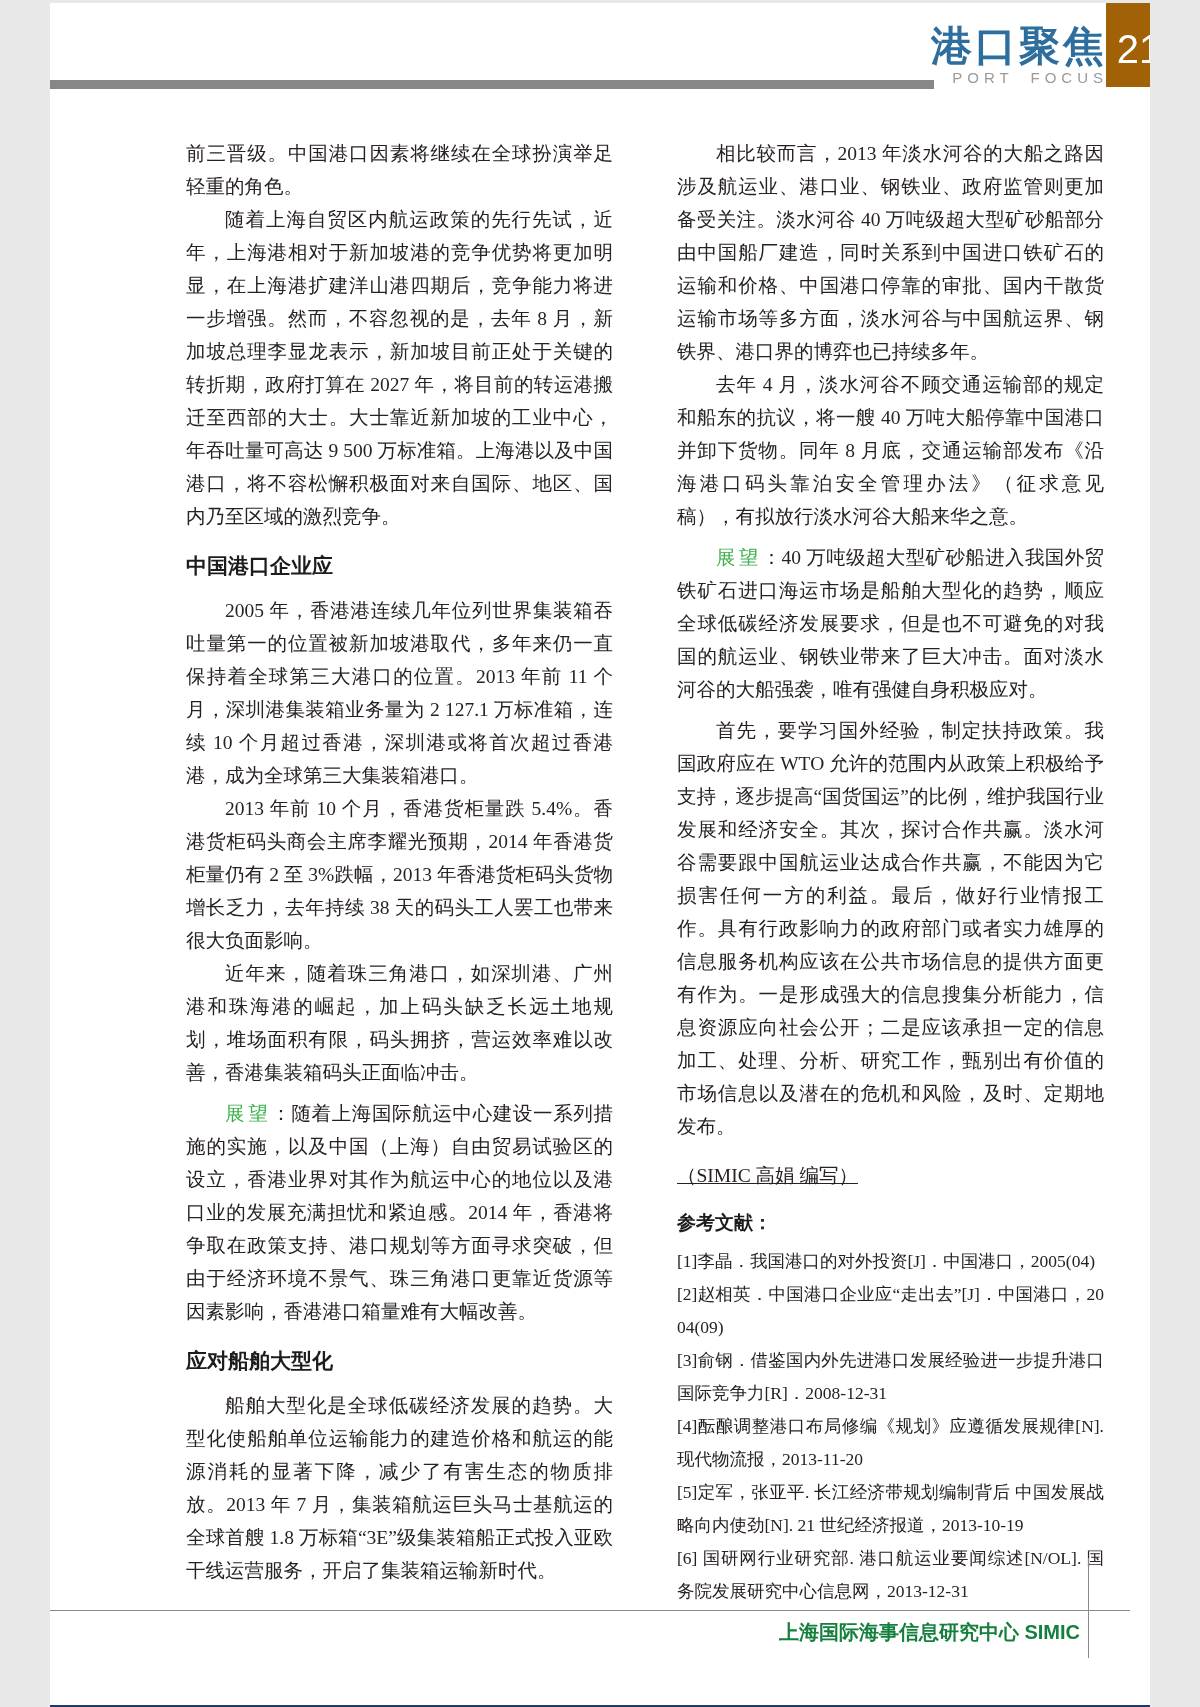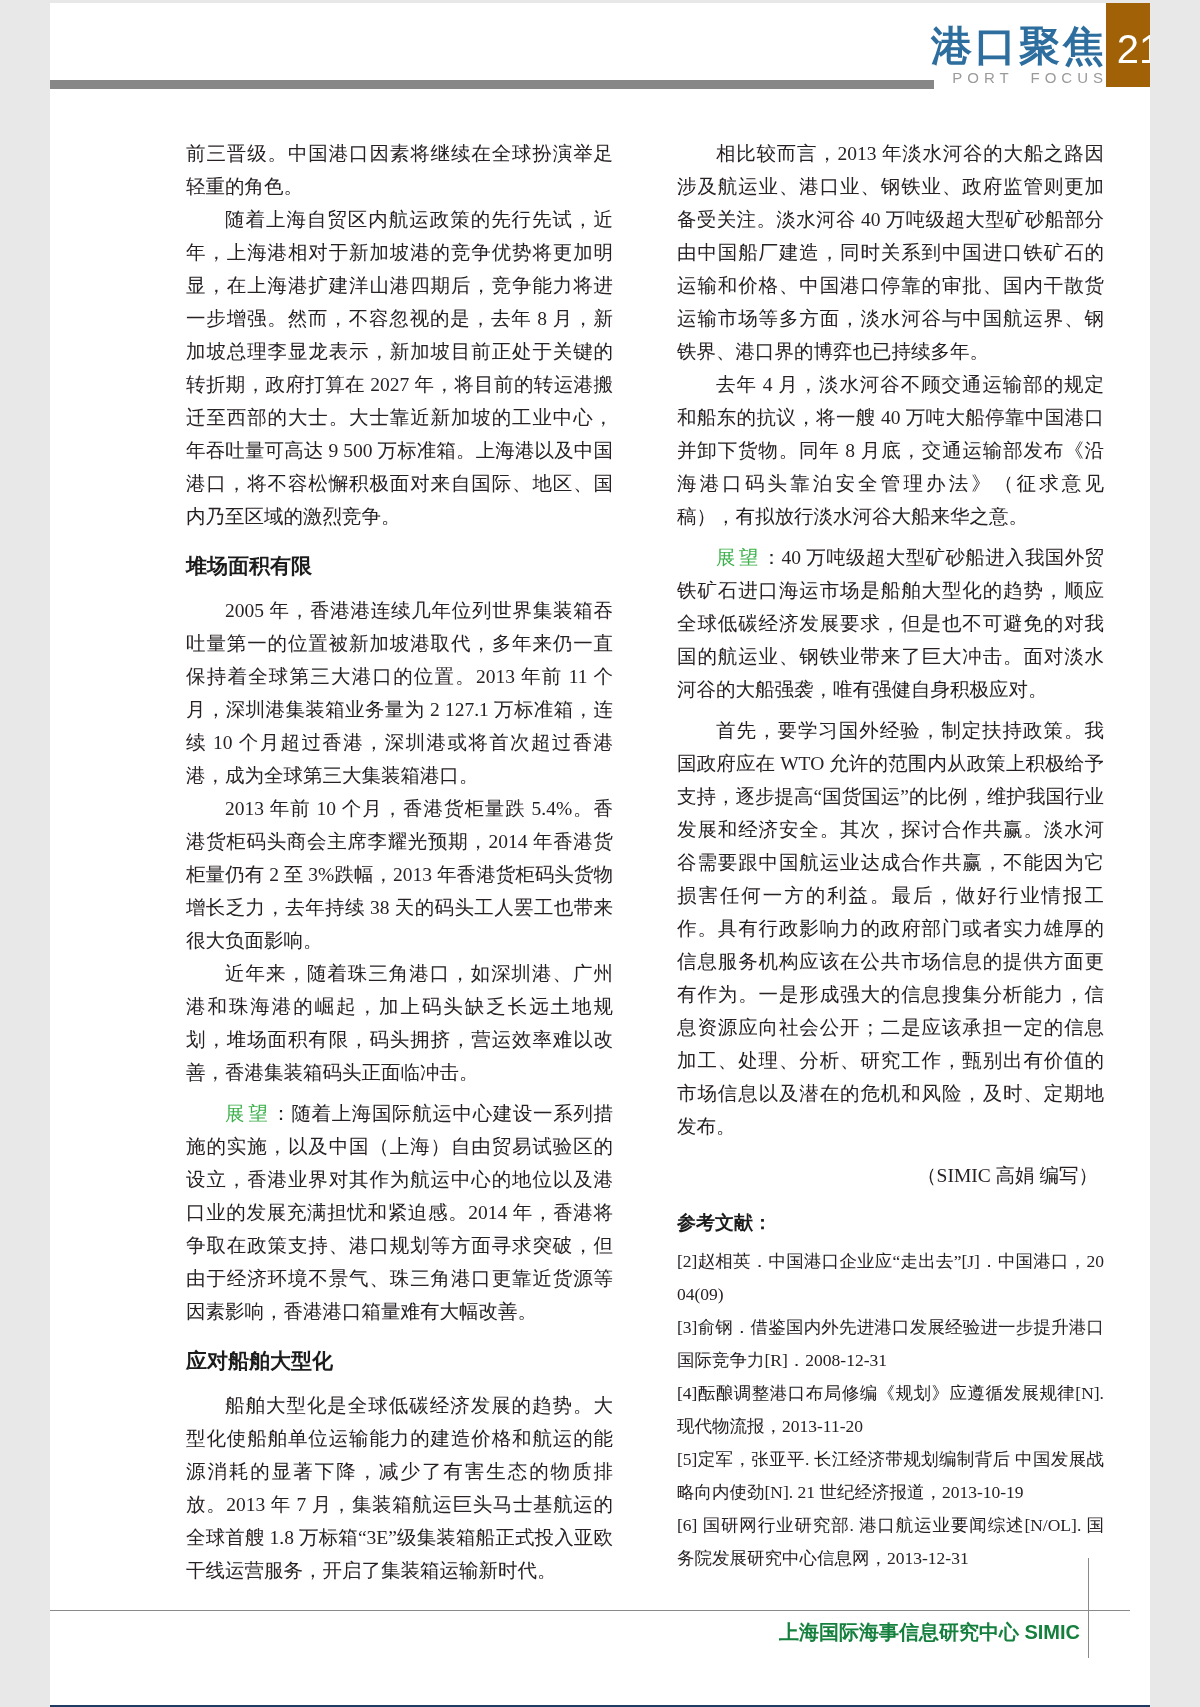--- a/index.html
+++ b/index.html
@@ -21,22 +21,22 @@
   
   .columns{position:absolute;left:136px;top:134px;width:918px;display:flex;gap:64px;}
   .col{width:437px;font-size:19.5px;line-height:33px;text-align:justify;}
   .col p{margin:0;text-indent:2em;}
   .col p.no-indent{text-indent:0;}
   .section-heading{font-family:"Liberation Sans",sans-serif;font-size:21px;font-weight:700;
         color:#1c1c1c;margin:16px 0 12px;text-align:left;}
   .outlook{margin-top:8px !important;margin-bottom:8px !important;}
   .outlook-label{color:#3bb04a;font-family:"Liberation Sans",sans-serif;font-weight:400;
         letter-spacing:3px;}
-  .byline{text-indent:0 !important;text-align:right;margin-top:16px !important;
-        padding-right:6px;}
+  .byline{text-indent:0 !important;margin-top:16px !important;
+        padding-right:6px;text-decoration:underline;}
   .ref-heading{font-family:"Liberation Sans",sans-serif;font-size:19px;font-weight:700;
         color:#1c1c1c;margin:14px 0 6px;}
   .ref{font-size:17.5px;line-height:33px;text-indent:0 !important;word-break:break-all;
         text-align:justify;margin:0;}
 
   
   .footer-hline{position:absolute;left:0;top:1607px;width:1080px;height:1px;background:#8a8a8a;}
   .footer-vline{position:absolute;left:1038px;top:1555px;width:1px;height:100px;background:#8a8a8a;}
   .footer-text{position:absolute;left:560px;top:1616px;width:470px;text-align:right;
         font-family:"Liberation Sans",sans-serif;font-weight:700;font-size:20px;color:#15803d;}
@@ -50,36 +50,37 @@
   <div class="gray-bar"></div>
   <div class="header-title">港口聚焦</div>
   <div class="header-subtitle">PORT FOCUS</div>
   <div class="page-num">21</div>
 
   <div class="columns">
 
     <section class="col">
       <p class="no-indent">前三晋级。中国港口因素将继续在全球扮演举足轻重的角色。</p>
       <p>随着上海自贸区内航运政策的先行先试，近年，上海港相对于新加坡港的竞争优势将更加明显，在上海港扩建洋山港四期后，竞争能力将进一步增强。然而，不容忽视的是，去年 8 月，新加坡总理李显龙表示，新加坡目前正处于关键的转折期，政府打算在 2027 年，将目前的转运港搬迁至西部的大士。大士靠近新加坡的工业中心，年吞吐量可高达 9 500 万标准箱。上海港以及中国港口，将不容松懈积极面对来自国际、地区、国内乃至区域的激烈竞争。</p>
-      <h3 class="section-heading">堆场面积有限</h3>
+      <h3 class="section-heading">中国港口企业应</h3>
       <p>2005 年，香港港连续几年位列世界集装箱吞吐量第一的位置被新加坡港取代，多年来仍一直保持着全球第三大港口的位置。2013 年前 11 个月，深圳港集装箱业务量为 2 127.1 万标准箱，连续 10 个月超过香港，深圳港或将首次超过香港港，成为全球第三大集装箱港口。</p>
       <p>2013 年前 10 个月，香港货柜量跌 5.4%。香港货柜码头商会主席李耀光预期，2014 年香港货柜量仍有 2 至 3%跌幅，2013 年香港货柜码头货物增长乏力，去年持续 38 天的码头工人罢工也带来很大负面影响。</p>
       <p>近年来，随着珠三角港口，如深圳港、广州港和珠海港的崛起，加上码头缺乏长远土地规划，堆场面积有限，码头拥挤，营运效率难以改善，香港集装箱码头正面临冲击。</p>
       <p class="outlook"><span class="outlook-label">展望</span><span>：随着上海国际航运中心建设一系列措施的实施，以及中国（上海）自由贸易试验区的设立，香港业界对其作为航运中心的地位以及港口业的发展充满担忧和紧迫感。2014 年，香港将争取在政策支持、港口规划等方面寻求突破，但由于经济环境不景气、珠三角港口更靠近货源等因素影响，香港港口箱量难有大幅改善。</span></p>
       <h3 class="section-heading">应对船舶大型化</h3>
       <p>船舶大型化是全球低碳经济发展的趋势。大型化使船舶单位运输能力的建造价格和航运的能源消耗的显著下降，减少了有害生态的物质排放。2013 年 7 月，集装箱航运巨头马士基航运的全球首艘 1.8 万标箱“3E”级集装箱船正式投入亚欧干线运营服务，开启了集装箱运输新时代。</p>
     </section>
 
     <section class="col">
       <p>相比较而言，2013 年淡水河谷的大船之路因涉及航运业、港口业、钢铁业、政府监管则更加备受关注。淡水河谷 40 万吨级超大型矿砂船部分由中国船厂建造，同时关系到中国进口铁矿石的运输和价格、中国港口停靠的审批、国内干散货运输市场等多方面，淡水河谷与中国航运界、钢铁界、港口界的博弈也已持续多年。</p>
       <p>去年 4 月，淡水河谷不顾交通运输部的规定和船东的抗议，将一艘 40 万吨大船停靠中国港口并卸下货物。同年 8 月底，交通运输部发布《沿海港口码头靠泊安全管理办法》（征求意见稿），有拟放行淡水河谷大船来华之意。</p>
       <p class="outlook"><span class="outlook-label">展望</span><span>：40 万吨级超大型矿砂船进入我国外贸铁矿石进口海运市场是船舶大型化的趋势，顺应全球低碳经济发展要求，但是也不可避免的对我国的航运业、钢铁业带来了巨大冲击。面对淡水河谷的大船强袭，唯有强健自身积极应对。</span></p>
       <p>首先，要学习国外经验，制定扶持政策。我国政府应在 WTO 允许的范围内从政策上积极给予支持，逐步提高“国货国运”的比例，维护我国行业发展和经济安全。其次，探讨合作共赢。淡水河谷需要跟中国航运业达成合作共赢，不能因为它损害任何一方的利益。最后，做好行业情报工作。具有行政影响力的政府部门或者实力雄厚的信息服务机构应该在公共市场信息的提供方面更有作为。一是形成强大的信息搜集分析能力，信息资源应向社会公开；二是应该承担一定的信息加工、处理、分析、研究工作，甄别出有价值的市场信息以及潜在的危机和风险，及时、定期地发布。</p>
       <p class="byline">（SIMIC  高娟  编写）</p>
       <h4 class="ref-heading">参考文献：</h4>
+      <p class="ref">[1]李晶．我国港口的对外投资[J]．中国港口，2005(04)</p>
       <p class="ref">[2]赵相英．中国港口企业应“走出去”[J]．中国港口，2004(09)</p>
       <p class="ref">[3]俞钢．借鉴国内外先进港口发展经验进一步提升港口国际竞争力[R]．2008-12-31</p>
       <p class="ref">[4]酝酿调整港口布局修编《规划》应遵循发展规律[N]. 现代物流报，2013-11-20</p>
       <p class="ref">[5]定军，张亚平. 长江经济带规划编制背后 中国发展战略向内使劲[N]. 21 世纪经济报道，2013-10-19</p>
       <p class="ref">[6] 国研网行业研究部. 港口航运业要闻综述[N/OL]. 国务院发展研究中心信息网，2013-12-31</p>
     </section>
 
   </div>
 
   <div class="footer-hline"></div>

